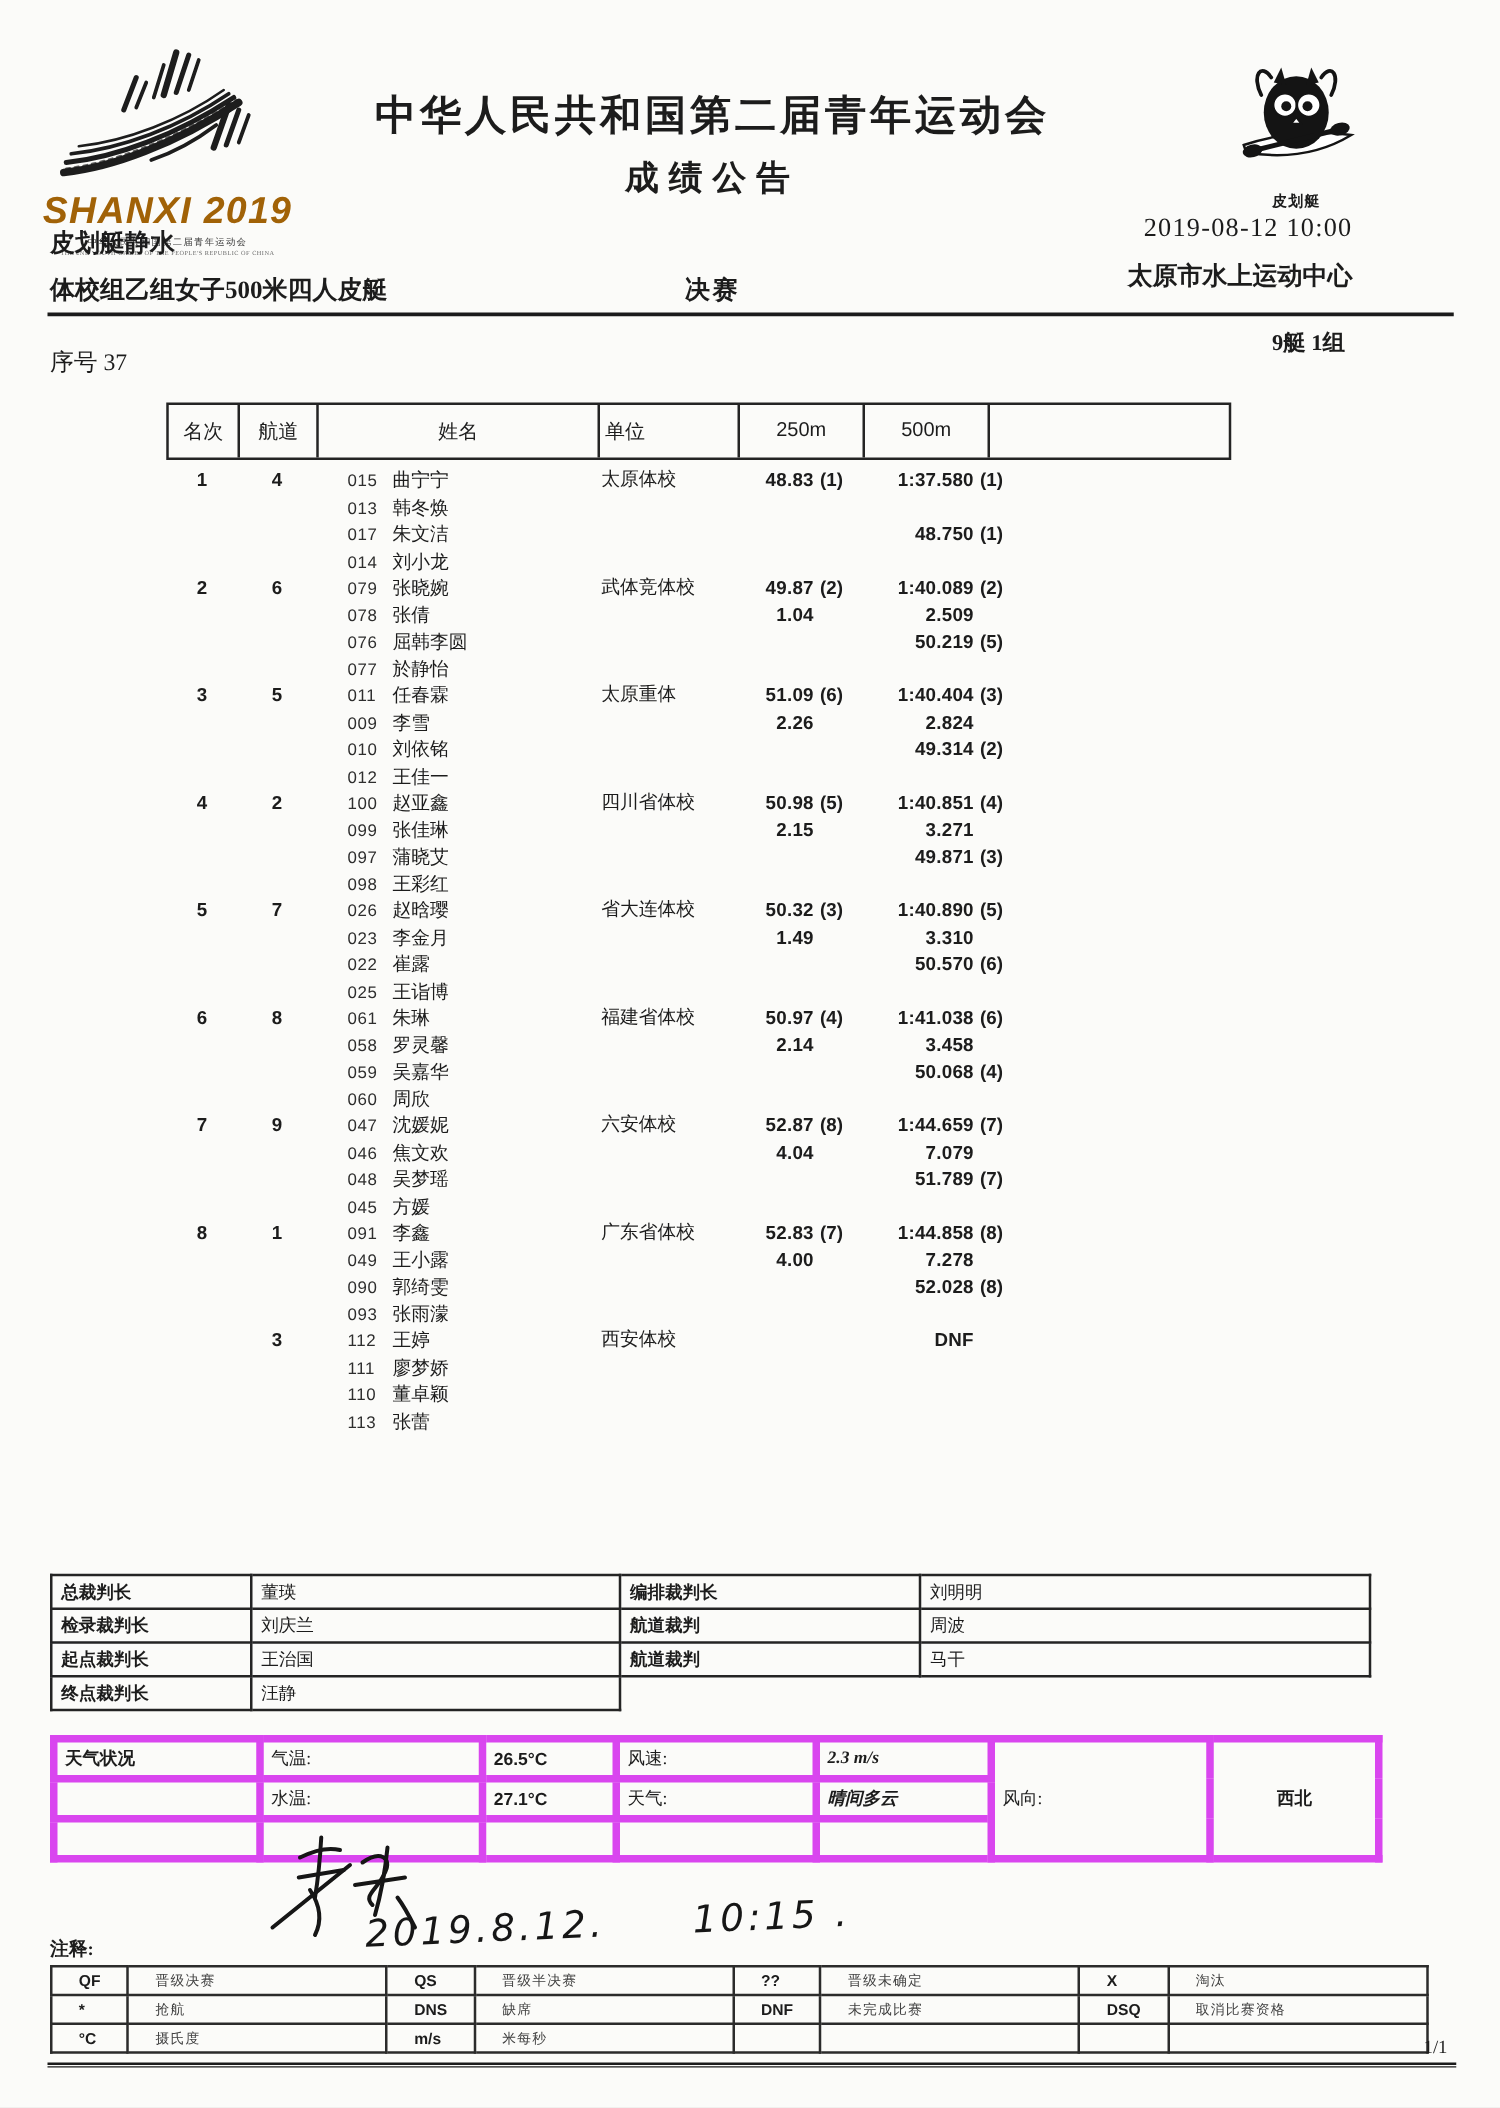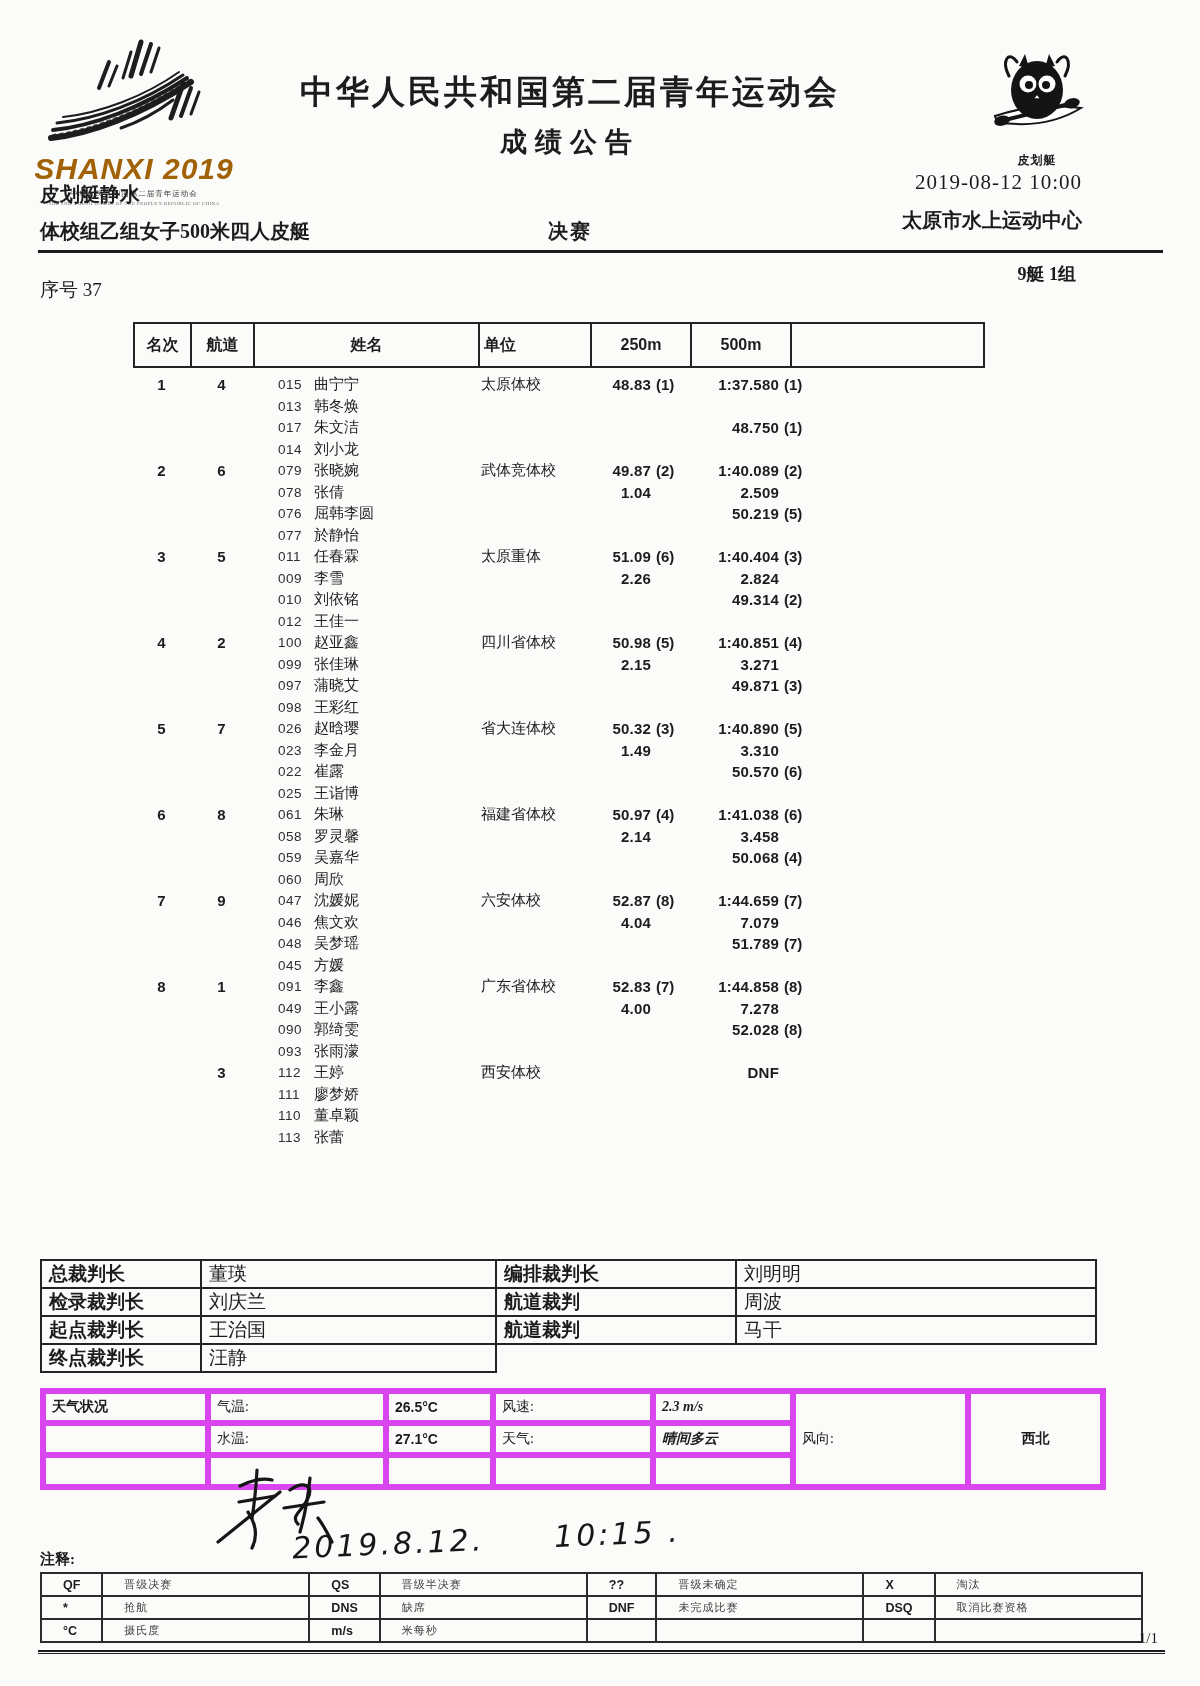--- a/index.html
+++ b/index.html
@@ -30,21 +30,21 @@
               font-size:20px;font-weight:700;letter-spacing:2px;}
   .top-rule{position:absolute;left:38px;top:250px;width:1125px;height:3px;background:#1b1b1b;}
   .boats-line{position:absolute;right:124px;top:262px;font-size:18px;font-weight:700;}
   .serial-line{position:absolute;left:40px;top:277px;font-size:19px;}
 
   
   .rtable{position:absolute;left:133px;top:322px;width:852px;}
   .rhead{display:grid;grid-template-columns:57px 63px 225px 112px 100px 100px 193px;
          height:46px;border:2px solid #242424;box-sizing:border-box;}
   .rhead .hc{border-right:2px solid #242424;display:flex;align-items:center;justify-content:center;
-             font-size:16px;font-weight:700;}
+             font-size:16px;font-weight:400;}
   .rhead .hc:last-child{border-right:none;}
   .rhead .hc.hleft{justify-content:flex-start;padding-left:4px;}
   .rhead .hc.hnum{font-family:"Liberation Sans",sans-serif;font-size:16px;}
   .rbody{padding-top:6px;}
   .rrow{display:grid;grid-template-columns:57px 63px 225px 112px 100px 132px;}
   .rrow .rank,.rrow .lane{text-align:center;font-family:"Liberation Sans",sans-serif;
                           font-weight:600;font-size:15px;line-height:21.5px;}
   .names{padding-left:25px;}
   .nline{height:21.5px;line-height:21.5px;font-size:15px;white-space:nowrap;}
   .bib{display:inline-block;width:36px;font-family:"Liberation Sans",sans-serif;
@@ -53,21 +53,21 @@
   .vcol{display:flex;flex-direction:column;}
   .vline{display:flex;height:21.5px;line-height:21.5px;
          font-family:"Liberation Sans",sans-serif;font-weight:600;font-size:15px;}
   .vline .val{flex:1;text-align:right;letter-spacing:0.2px;}
   .vline .rk{width:34px;text-align:left;padding-left:5px;}
   .v500 .rk{width:38px;}
 
   
   table{border-collapse:collapse;}
   .otable{position:absolute;left:40px;top:1259px;}
-  .otable td{border:2px solid #242424;height:27px;font-size:19px;padding:0 7px;box-sizing:border-box;}
+  .otable td{border:2px solid #242424;height:27px;font-size:14px;padding:0 7px;box-sizing:border-box;}
   .otable td.olabel{font-weight:700;width:160px;}
   .otable td.oval{width:295px;}
   .otable td.olabel2{font-weight:700;width:240px;}
   .otable td.oval2{width:360px;}
   .otable td.ghost{border:none;background:transparent;}
 
   .wtable{position:absolute;left:40px;top:1388px;}
   .wtable td{border:6px solid #d946ef;height:32px;font-size:14px;padding:0 6px;box-sizing:border-box;}
   .wc1{width:165px;font-weight:700;font-size:15px;}
   .wlab{width:178px;}

